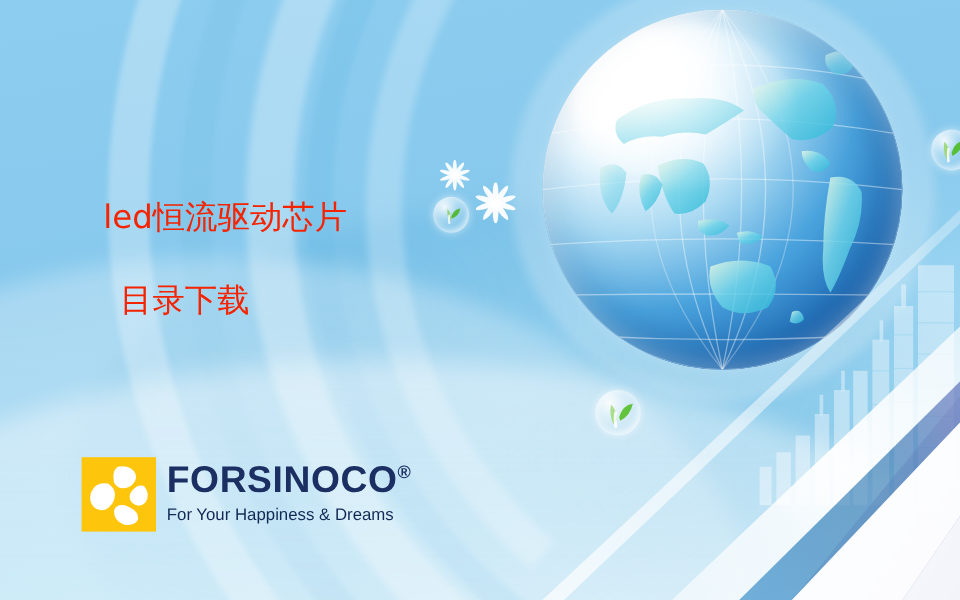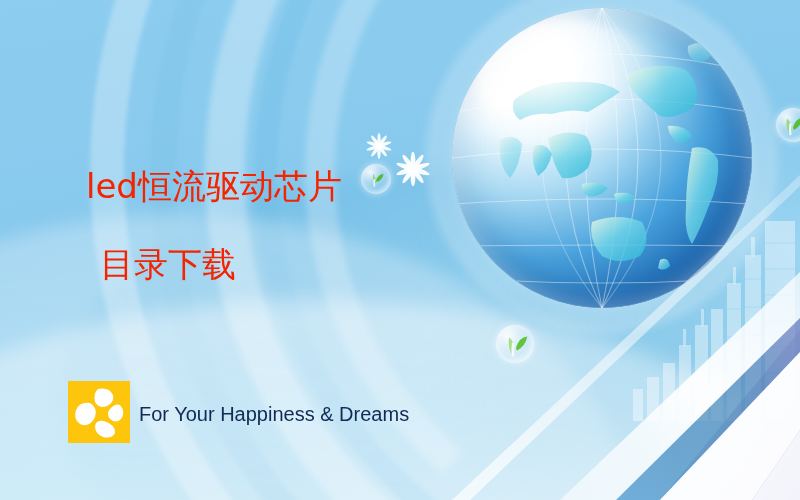--- a/index.html
+++ b/index.html
@@ -174,21 +174,21 @@
 
   
   .ribbons { position:absolute; inset:0; overflow:hidden; }
 
   
   .headline {
     position: absolute;
     left: 86px; top: 164px;
     z-index: 30;
     color: #f42300;
-    font-size: 34px;
+    font-size: 27px;
     line-height: 1.30;
     white-space: nowrap;
     font-family: "DejaVu Sans", "Liberation Sans", sans-serif;
   }
   .headline-line-1 { display:block; }
   .headline-line-2 { display:block; padding-left: 14px; margin-top: 34px; }
 
   
   .logo {
     position: absolute;
@@ -217,23 +217,23 @@
     white-space: nowrap;
     display: block;
   }
   .logo-name .reg {
     font-size: 15px;
     vertical-align: super;
     letter-spacing: 0;
   }
   .logo-tagline {
     color: #122a55;
-    font-size: 20px;
+    font-size: 14px;
     line-height: 1;
-    margin-top: 20px;
+    margin-top: 6px;
     white-space: nowrap;
     display: block;
   }
 </style>
 </head>
 <body>
 
 <div class="slide">
 
   <div class="arcs">
@@ -459,17 +459,18 @@
       <svg viewBox="0 0 62 62">
         <g fill="#ffffff">
           <path d="M30,8 Q41,6 45,14 Q47,21 39,25 Q31,28 27,21 Q25,12 30,8 Z"></path>
           <path d="M52,24 Q58,31 53,38 Q48,43 42,38 Q38,33 42,28 Q47,22 52,24 Z"></path>
           <path d="M36,40 Q48,44 47,52 Q44,58 35,56 Q27,53 27,45 Q28,39 36,40 Z"></path>
           <path d="M22,22 Q31,28 26,38 Q20,47 12,43 Q5,38 8,29 Q12,20 22,22 Z"></path>
         </g>
       </svg>
     </div>
     <div class="logo-text">
+      <span class="logo-name"><span>FORSINOCO</span><span class="reg">®</span></span>
       <span class="logo-tagline">For Your Happiness &amp; Dreams</span>
     </div>
   </div>
 
 </div>
 
 </body></html>

